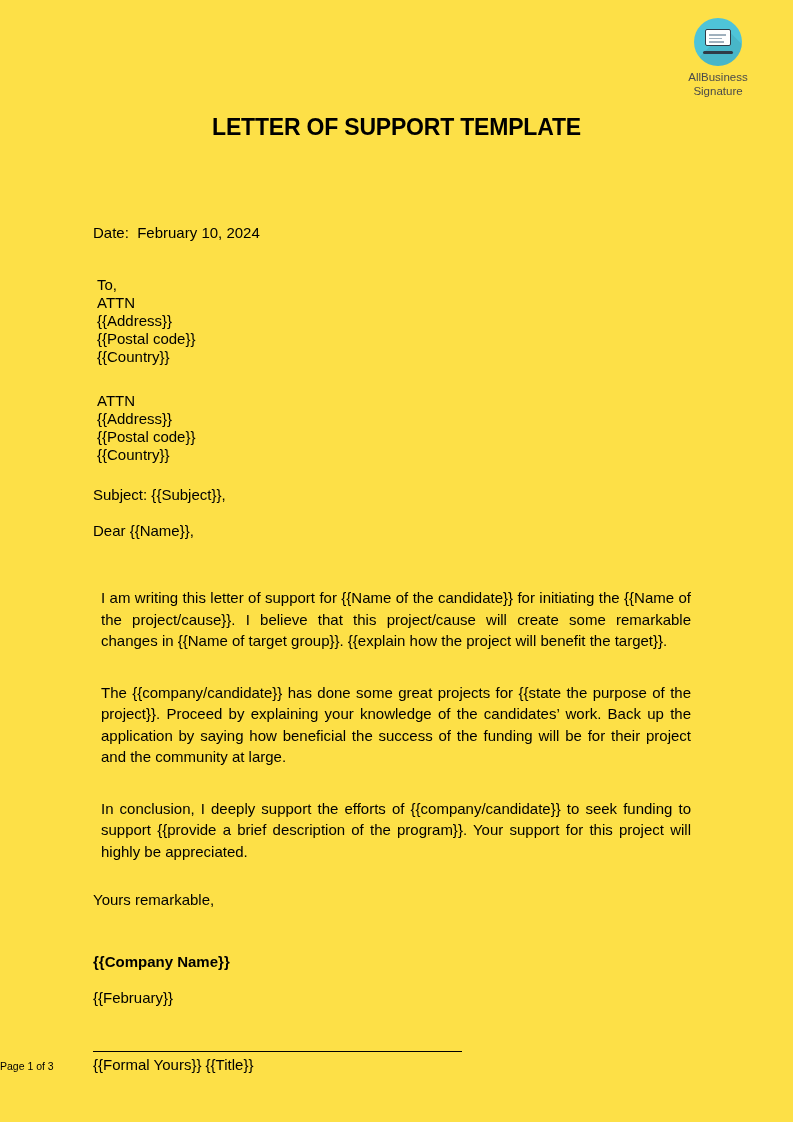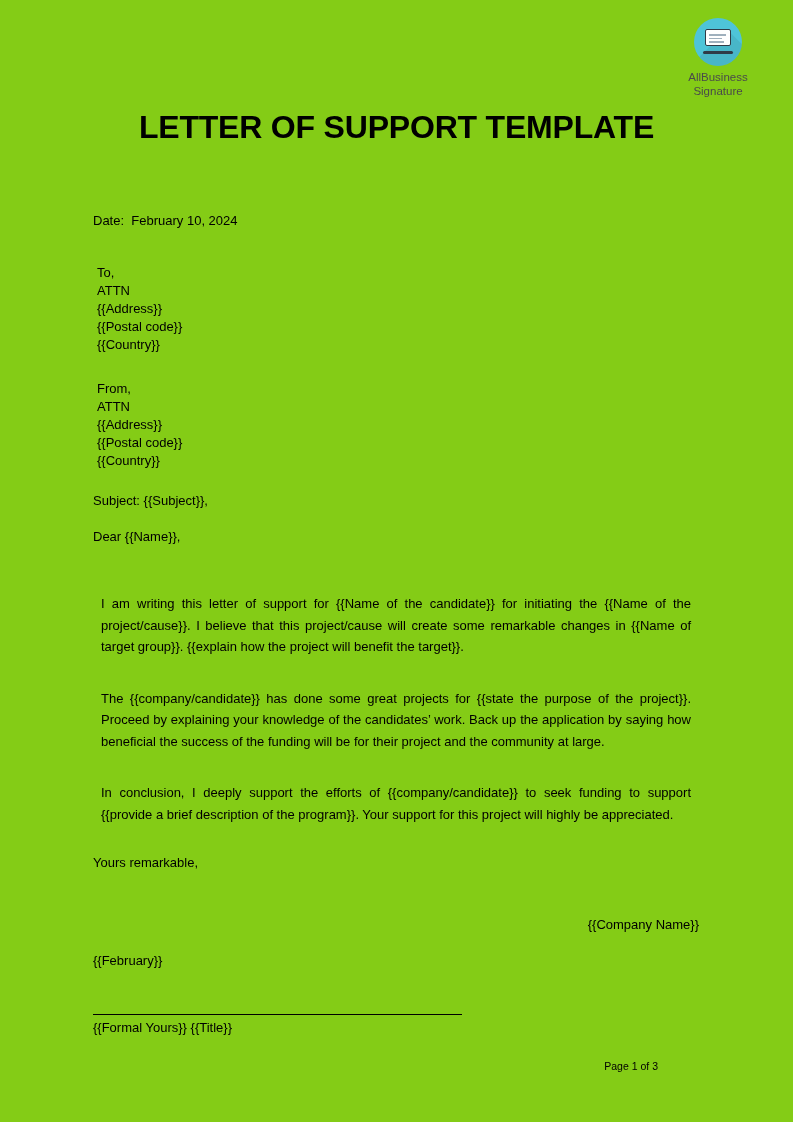--- a/index.html
+++ b/index.html
@@ -12,21 +12,21 @@
     height: 1122px;
     position: relative;
     font-family: "Liberation Sans", sans-serif;
     color: #000000;
     overflow: hidden;
   }
 
   .page {
     position: absolute;
     inset: 0;
-    background: #84cc16;
+    background: #fde047;
     padding-left: 40px;
   }
 
   
   .logo-block {
     position: absolute;
     top: 18px;
     left: 668px;
     width: 100px;
     text-align: center;
@@ -92,34 +92,34 @@
     font-family: "Liberation Sans", sans-serif;
   }
 
   
   .doc-title {
     position: absolute;
     top: 108px;
     left: 0;
     width: 793px;
     text-align: center;
-    font-size: 32px;
+    font-size: 23px;
     line-height: 38px;
     font-weight: bold;
     letter-spacing: -0.2px;
     font-family: "Liberation Sans", sans-serif;
   }
 
   
   .content {
     position: absolute;
-    top: 212px;
+    top: 224px;
     left: 93px;
     width: 606px;
-    font-size: 13px;
+    font-size: 15px;
     line-height: 18px;
   }
 
   .line { white-space: pre; }
 
   .blank { height: 18px; }
 
   .addr-block { margin: 4px; }
 
   .para {
@@ -127,36 +127,36 @@
     text-justify: inter-word;
     margin: 8px;
     line-height: 21.5px;
   }
 
   .gap-sm { height: 14px; }
   .gap-md { height: 21px; }
   .gap-lg { height: 30px; }
   .gap-xl { height: 44px; }
 
-  .bold { font-weight: normal; text-align: right; }
+  .bold { font-weight: bold; }
 
   .sig-rule {
     width: 369px;
     height: 0;
     border-top: 1.2px solid #000000;
     margin: 0 0 4px 0;
   }
 
   
   .footer {
     position: absolute;
     top: 1060px;
     left: 0;
-    width: 658px;
-    text-align: right;
+    width: 716px;
+    text-align: left;
     font-size: 10.5px;
     color: #000000;
   }
 </style>
 </head>
 <body>
 
 <div class="page">
 
   <div class="logo-block">
@@ -187,21 +187,20 @@
       <div class="line">To,</div>
       <div class="line">ATTN</div>
       <div class="line">{{Address}}</div>
       <div class="line">{{Postal code}}</div>
       <div class="line">{{Country}}</div>
     </div>
 
     <div class="blank"></div>
 
     <div class="addr-block">
-      <div class="line">From,</div>
       <div class="line">ATTN</div>
       <div class="line">{{Address}}</div>
       <div class="line">{{Postal code}}</div>
       <div class="line">{{Country}}</div>
     </div>
 
     <div class="blank"></div>
 
     <div class="line">Subject: {{Subject}},</div>
 

